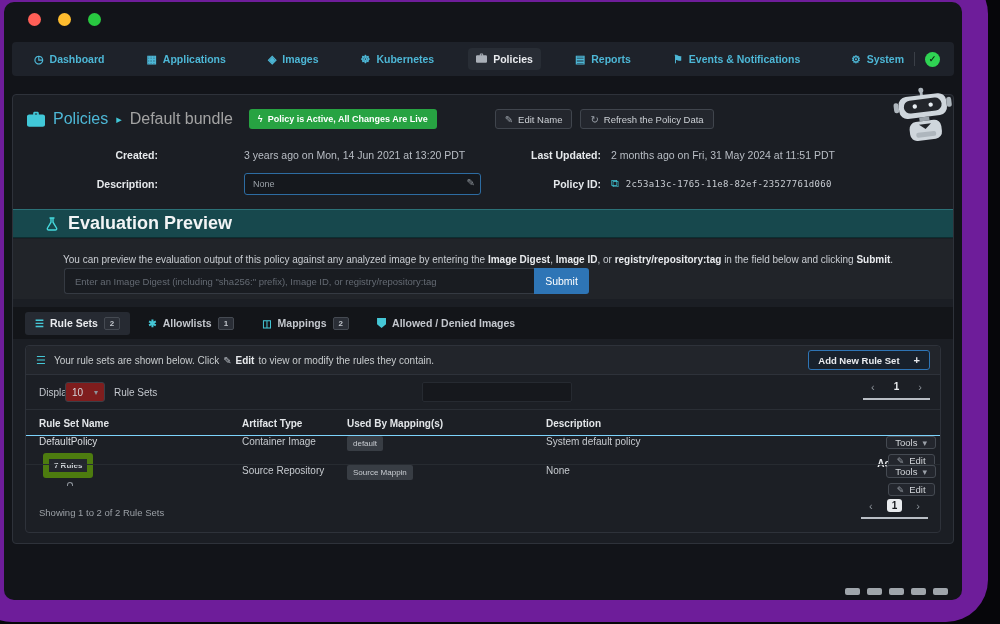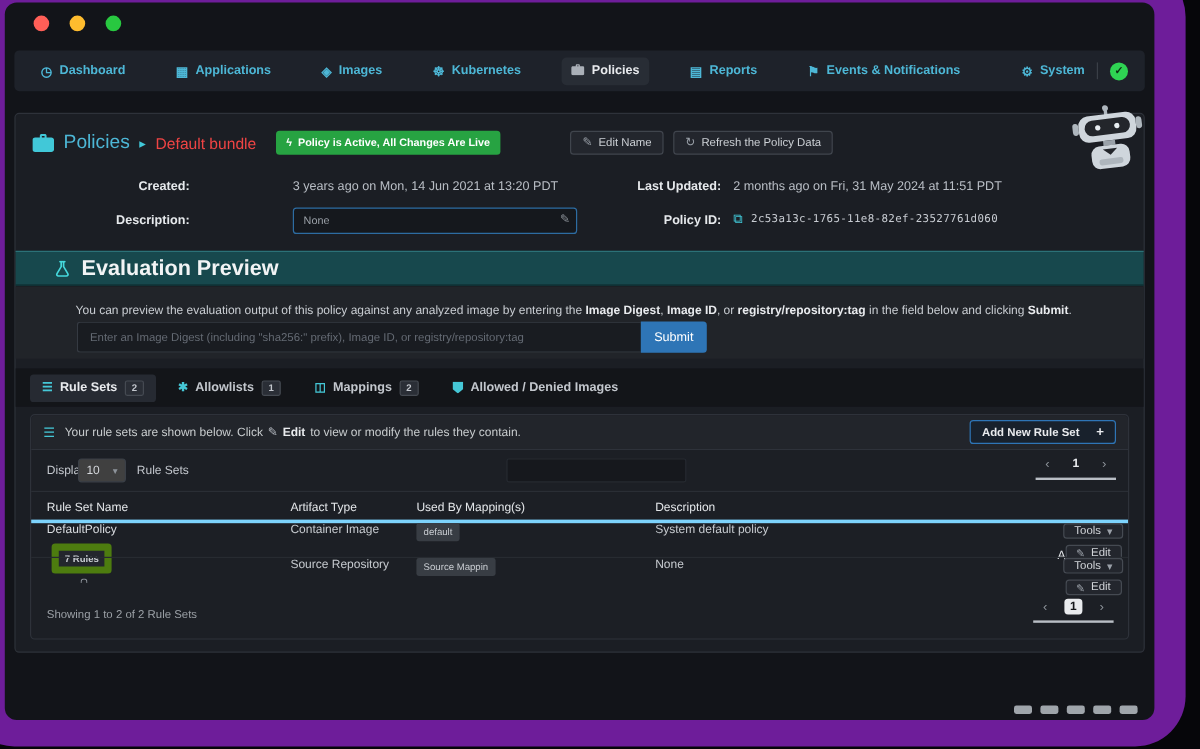--- a/index.html
+++ b/index.html
@@ -37,21 +37,21 @@
 
   
   .panel { position:absolute; left:8px; top:92px; width:942px; height:450px;
            background:#1b1e24; border:1px solid #2e323a; border-radius:4px; }
 
   .p-header { position:absolute; left:14px; right:14px; top:8px; height:32px;
               display:flex; align-items:center; gap:8px; }
   .brief-teal { color:#41c8d8; display:inline-flex; }
   .crumb-link { color:#4db7d6; font-size:16px; }
   .crumb-chev { color:#41c8d8; font-size:11px; }
-  .page-title { color:#ef4444; font-size:13px; }
+  .page-title { color:#a3a3a3; font-size:16px; }
   .status-btn { margin-left:8px; background:#27a342; color:#fff; border:none; border-radius:3px;
                 height:20px; padding:0 9px; font-size:9px; font-weight:bold;
                 display:inline-flex; align-items:center; gap:5px; font-family:inherit; }
   .ghost-btn { background:#23262d; color:#ccd0d5; border:1px solid #40454d; border-radius:3px;
                height:20px; padding:0 9px; font-size:9.5px; display:inline-flex; align-items:center;
                gap:5px; font-family:inherit; }
   .ghost-btn .gicon { color:#9aa0a8; font-size:10px; }
   .edit-name-btn { margin-left:50px; }
 
   
@@ -111,38 +111,38 @@
   .info-text { font-size:10px; color:#c8ccce; display:flex; align-items:center; gap:4px; }
   .info-text b { color:#e9ebee; }
   .info-text .gicon { color:#b9bec5; font-size:10px; }
   .add-btn { margin-left:auto; height:20px; border:1px solid #2e75b6; background:#18212c; color:#e9ebee;
              border-radius:3px; font-size:9.5px; font-weight:bold; display:inline-flex; align-items:center;
              gap:14px; padding:0 9px; font-family:inherit; }
   .add-btn .plus { color:#e9ebee; font-size:11px; font-weight:bold; }
 
   .display-row { position:absolute; left:0; right:0; top:29px; height:34px; display:flex; align-items:center; }
   .disp-label { position:absolute; left:13px; font-size:10px; color:#c3c7cd; }
-  .disp-select { position:absolute; left:39px; width:40px; height:20px; background:#404040;
+  .disp-select { position:absolute; left:39px; width:40px; height:20px; background:#7f1d1d;
                  border:1px solid #3a3f47; border-radius:3px; display:flex; align-items:center;
                  justify-content:space-between; padding:0 6px; color:#d3d6da; font-size:10px; }
   .disp-select .caret { color:#8d939a; font-size:8px; }
   .disp-suffix { position:absolute; left:88px; font-size:10px; color:#c3c7cd; }
   .filter-label { position:absolute; left:382px; font-size:10px; color:#c3c7cd; font-weight:normal;margin-left:16px; }
   .filter-input { position:absolute; left:396px; width:150px; height:20px; background:#16181d;
                   border:1px solid #262a31; border-radius:2px; color:#c3c7cd; font-size:10px;
                   padding:0 6px; font-family:inherit; }
   .pager { position:absolute; display:flex; align-items:center; gap:14px; padding:0 8px 5px 8px;
            border-bottom:2px solid #b9bec5; }
   .pager-top { right:10px; top:5px; }
   .pg-chev { color:#8d939a; font-size:11px; }
   .pg-num { color:#e9ebee; font-size:10px; font-weight:bold; padding:1px 5px; border-radius:3px; }
   .pg-num.pill { background:#e9ebee; color:#15171b; }
 
   .thead { position:absolute; left:0; right:0; top:63px; height:27px; border-top:1px solid #2a2e35;
-           border-bottom:3px solid #7dd3fc; font-size:10px; font-weight:normal; color:#e3e6e9; }
+           border-bottom:1px solid #7dd3fc; font-size:10px; font-weight:bold; color:#e3e6e9; }
   .col { position:absolute; top:0; line-height:27px; }
   .c-name { left:13px; } .c-art { left:216px; } .c-used { left:321px; } .c-desc { left:520px; }
   .c-act { left:828px; width:60px; text-align:right;margin-top:40px; }
 
   .trow { position:absolute; left:0; right:0; height:28px; font-size:10px; color:#c6cacf; }
   .trow-1 { top:90px; } .trow-2 { top:118px; border-top:1px solid #272b31; }
   .cell { position:absolute; top:0; display:flex; align-items:center; height:100%;flex-direction:column; }
   .cell-name { left:13px; color:#d9dce0; gap:6px; }
   .cell-art { left:216px; } .cell-used { left:321px; } .cell-desc { left:520px; }
   .cell-actions { right:4px; gap:5px; }

